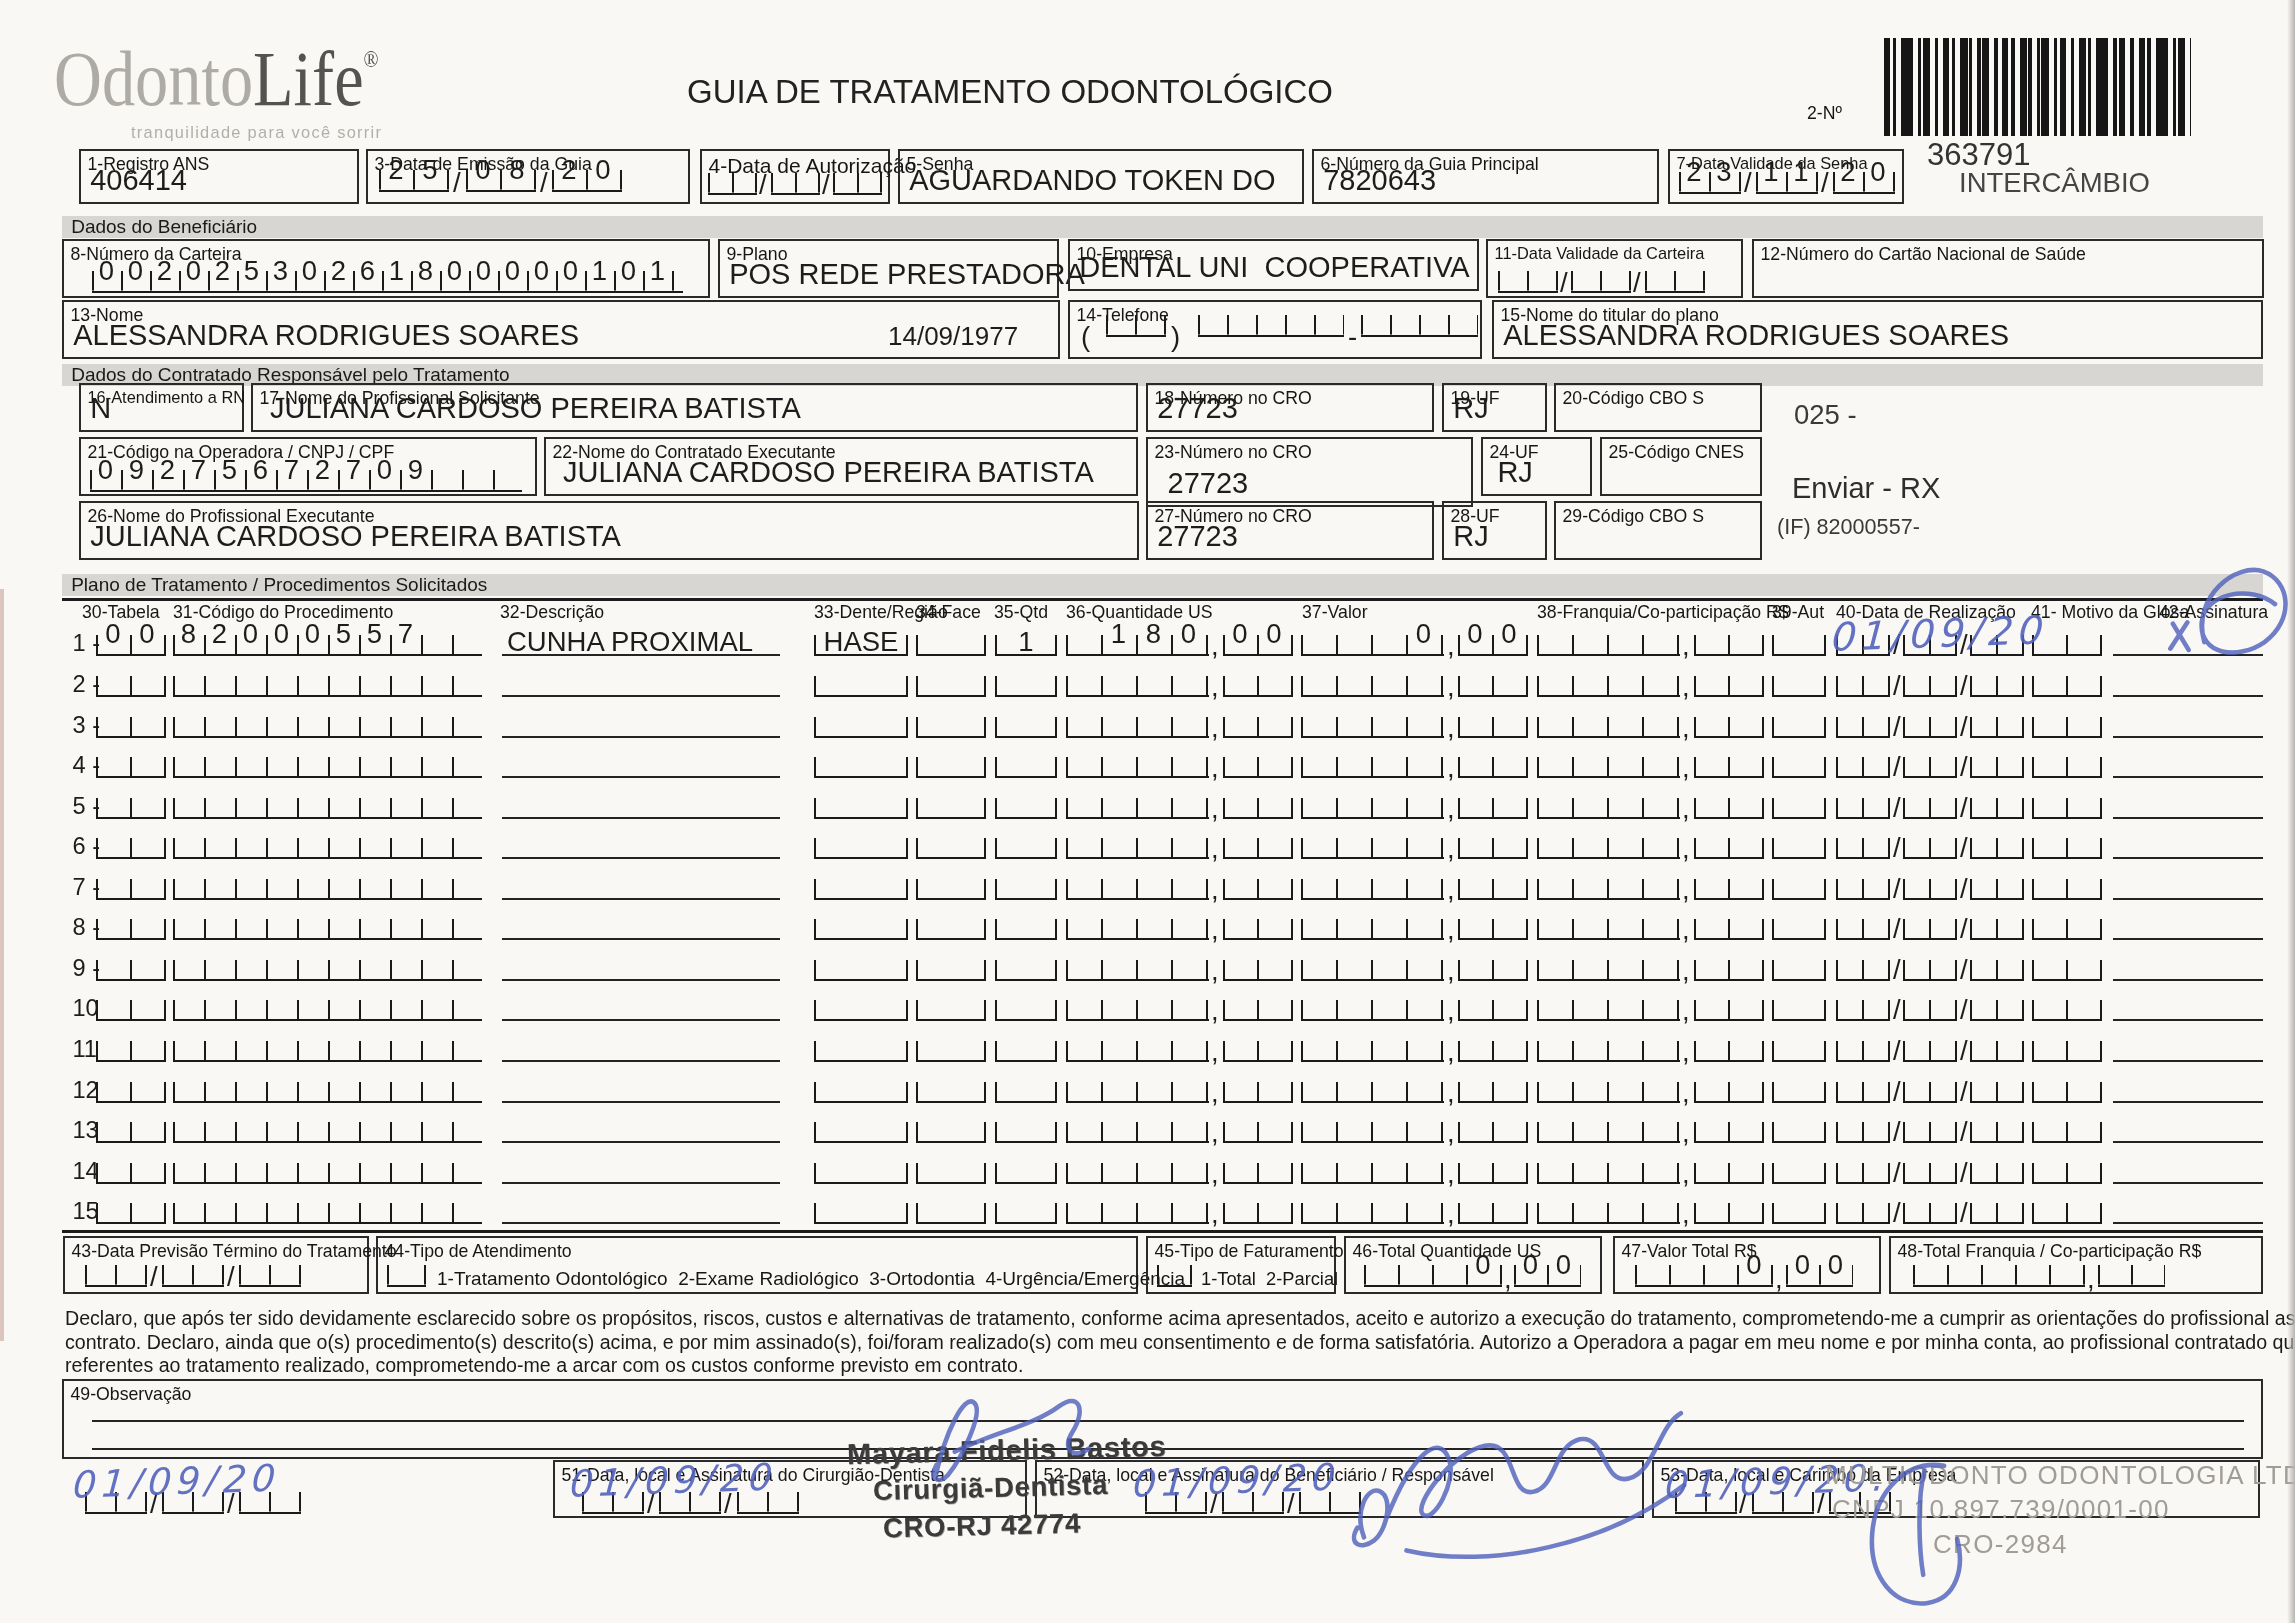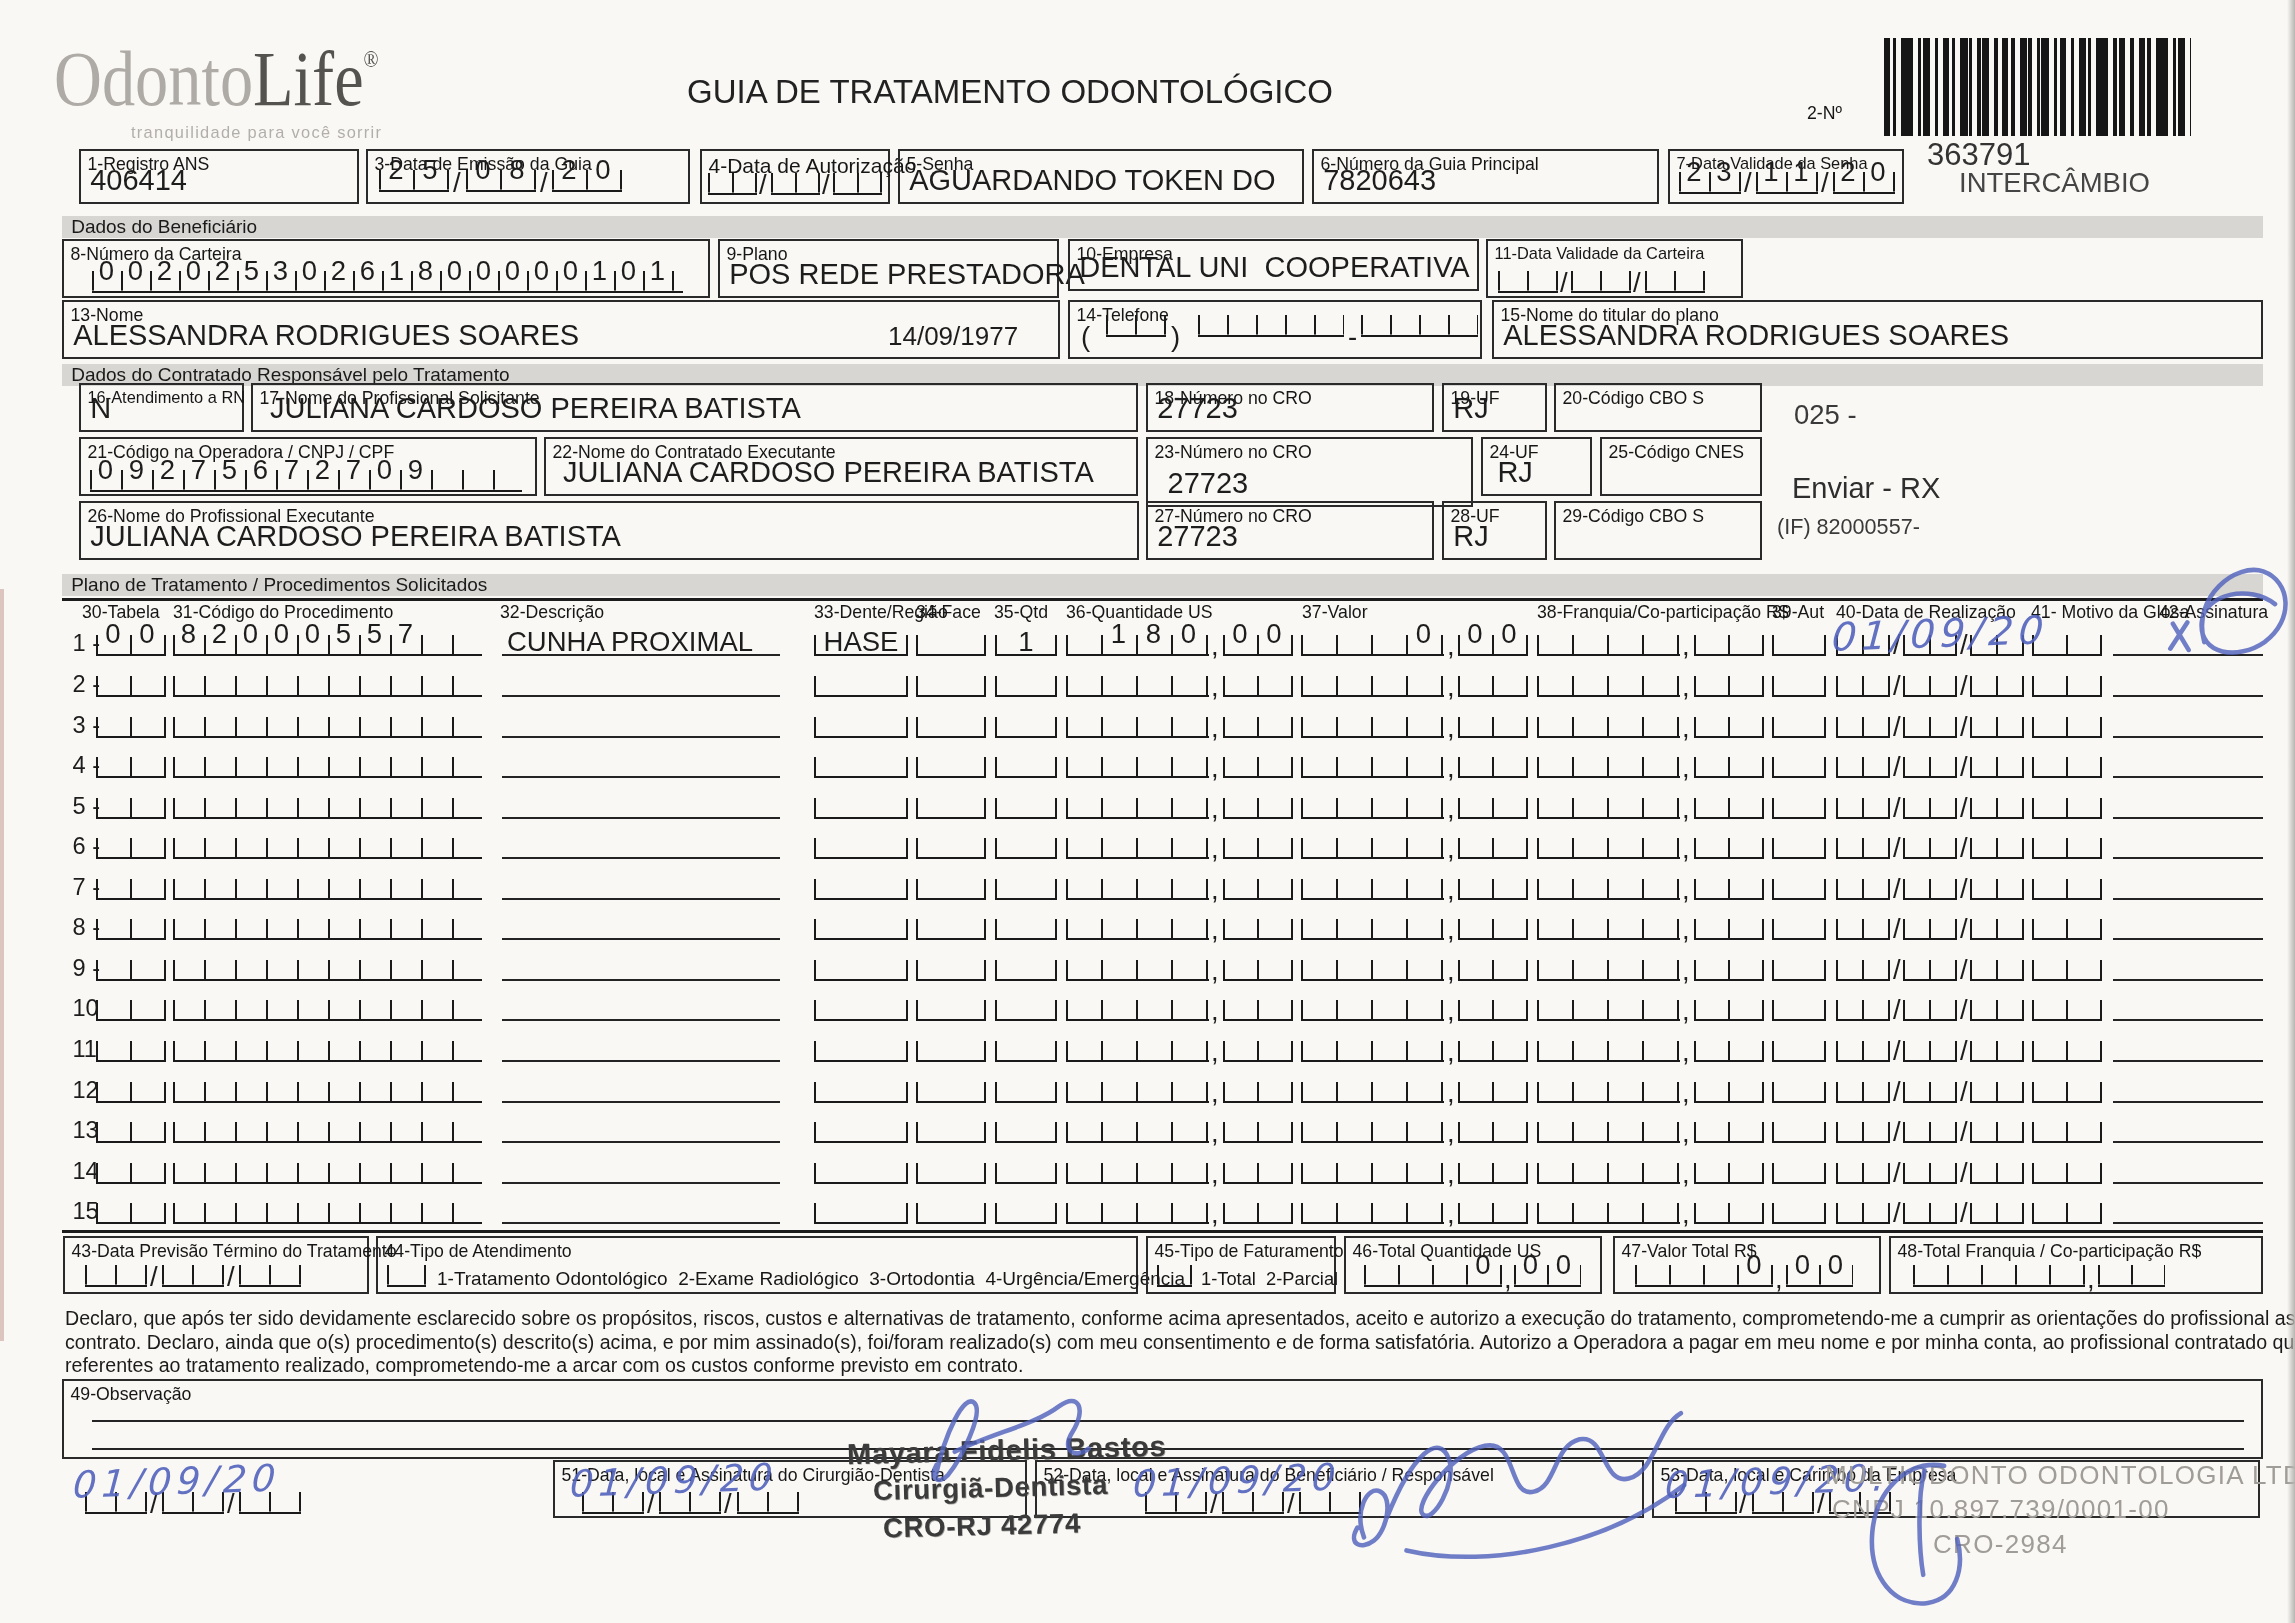--- a/index.html
+++ b/index.html
@@ -153,20 +153,23 @@
     <div class="val">DENTAL UNI  COOPERATIVA</div>
   </div>
   <div class="box" style="left:1486px;top:239px;width:257px;height:59px">
     <div class="lbl" style="font-size:16.4px">11-Data Validade da Carteira</div>
   </div>
   <div class="comb" style="left:1498px;top:263px;--w:29px;width:60px"></div>
   <span class="sl" style="left:1560px;top:267px">/</span>
   <div class="comb" style="left:1571px;top:263px;--w:29px;width:60px"></div>
   <span class="sl" style="left:1633px;top:267px">/</span>
   <div class="comb" style="left:1645px;top:263px;--w:29px;width:60px"></div>
+  <div class="box" style="left:1752px;top:239px;width:512px;height:59px">
+    <div class="lbl">12-Número do Cartão Nacional de Saúde</div>
+  </div>
 
   <div class="box" style="left:62px;top:300px;width:998px;height:59px">
     <div class="lbl">13-Nome</div>
     <div class="val">ALESSANDRA RODRIGUES SOARES</div>
     <div class="val" style="left:824px;font-size:26px">14/09/1977</div>
   </div>
   <div class="box" style="left:1068px;top:300px;width:414px;height:59px">
     <div class="lbl">14-Telefone</div>
   </div>
   <span class="sl" style="left:1081px;top:321px">(</span>

